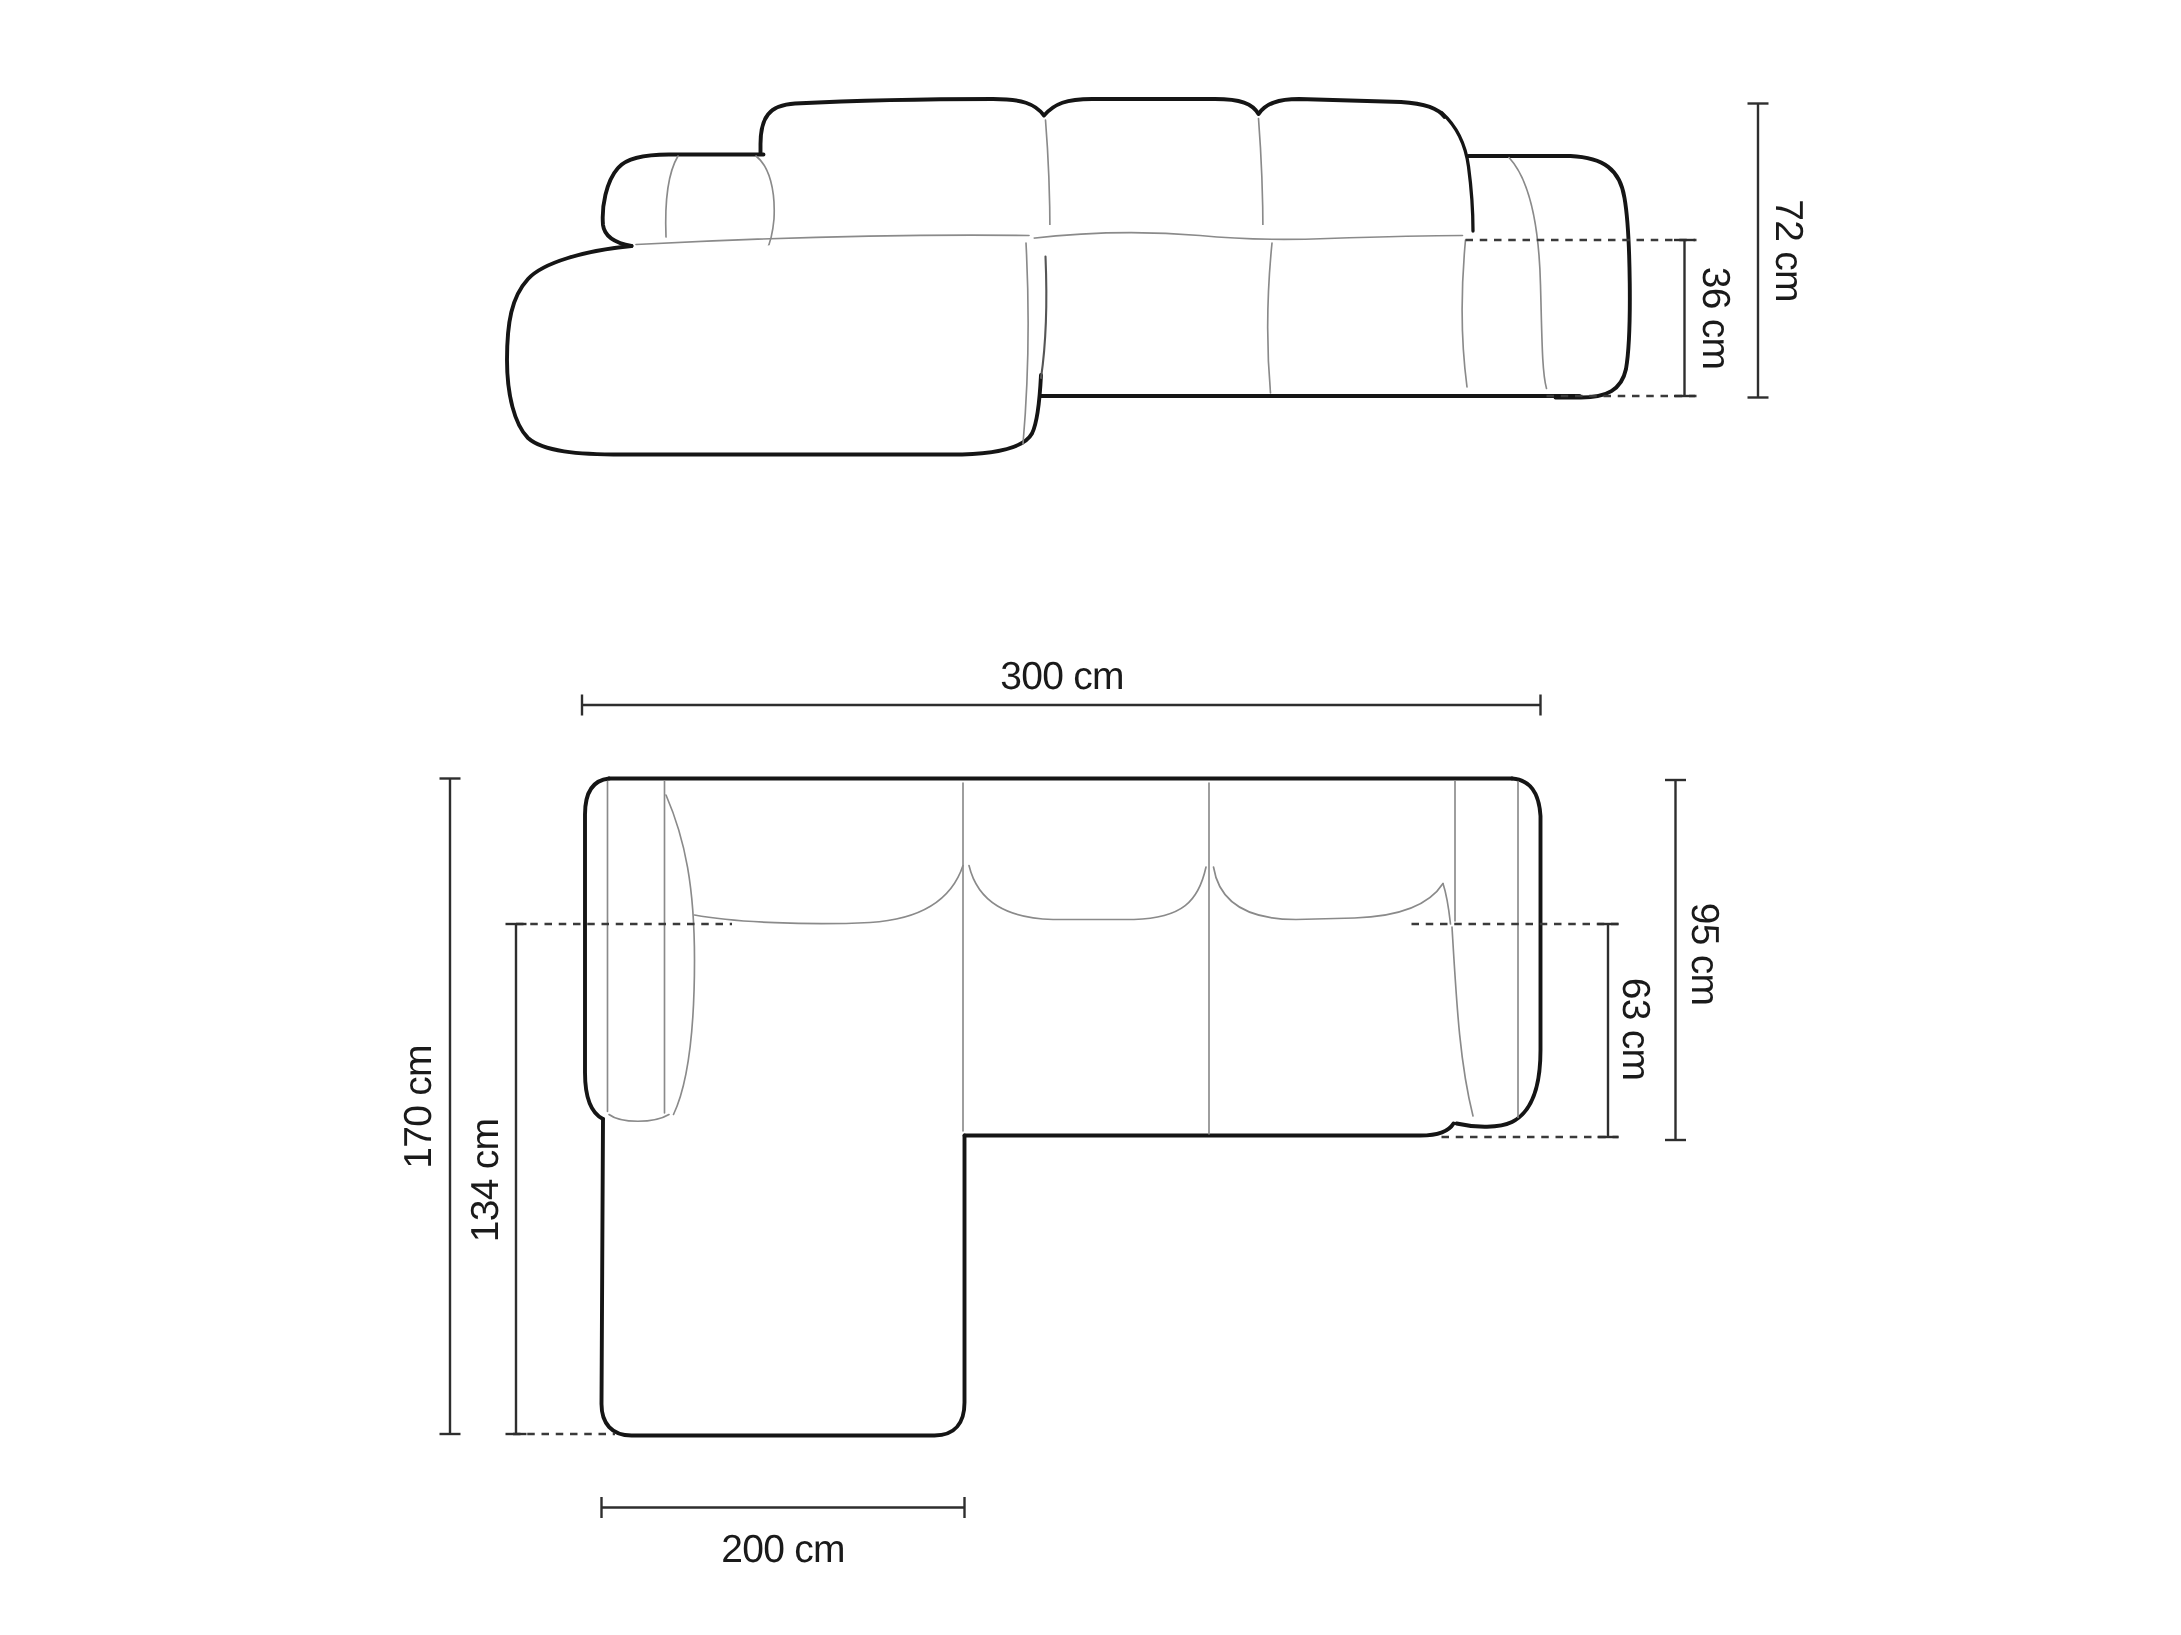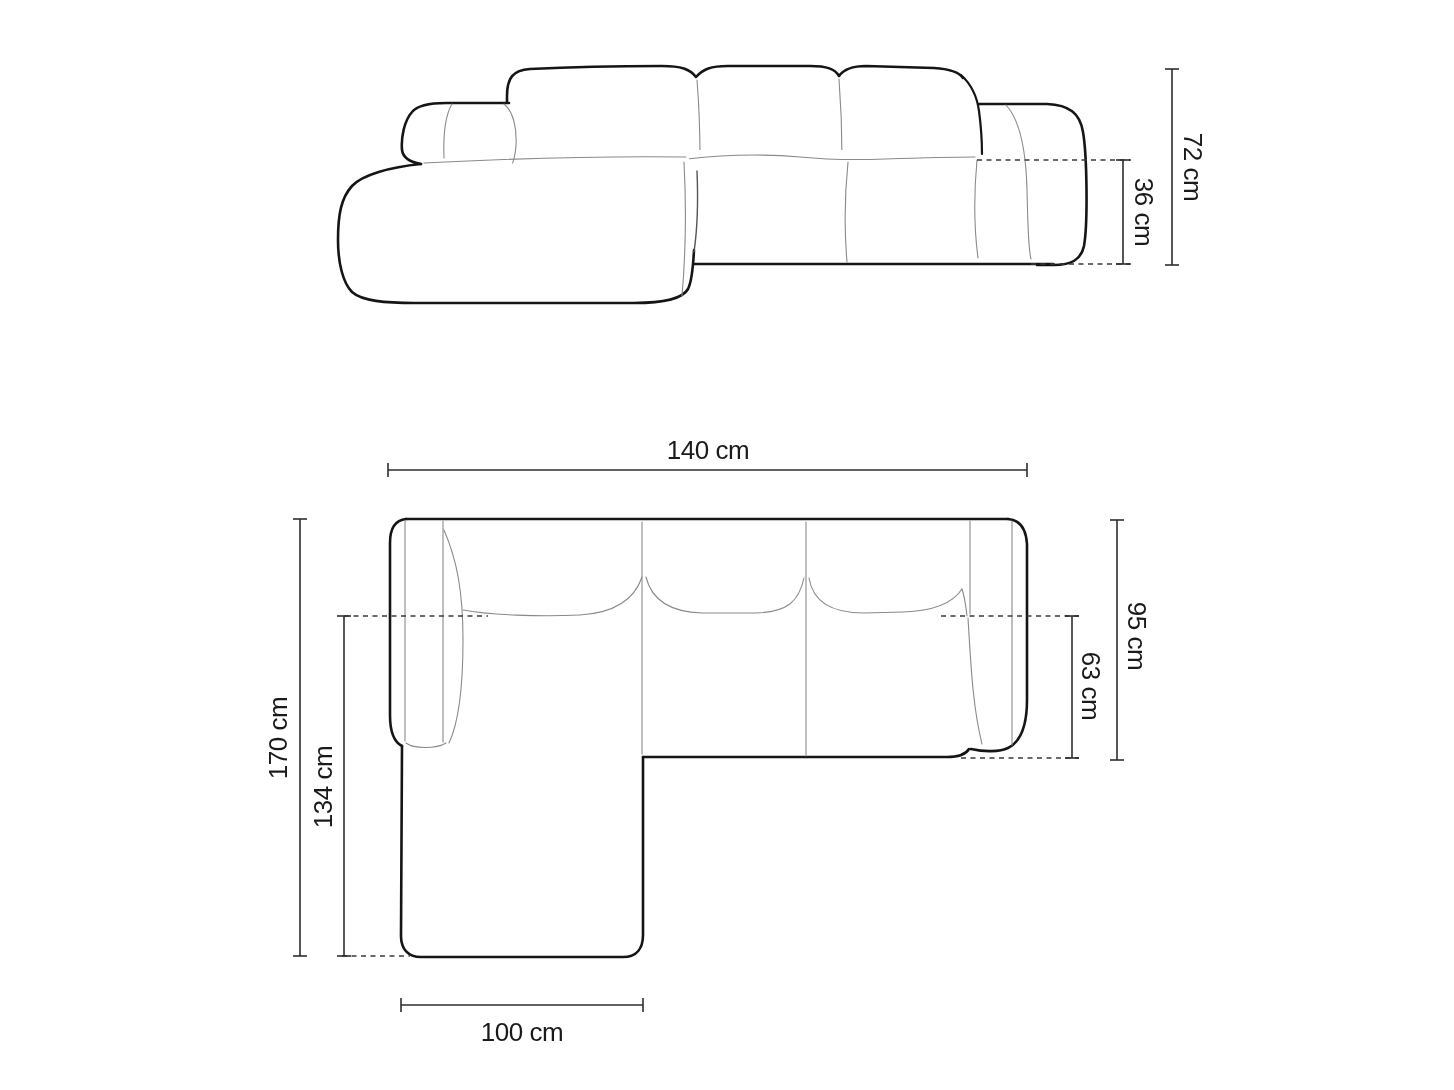--- a/index.html
+++ b/index.html
@@ -149,25 +149,25 @@
         <path class="dimln" d="M 401 998 V 1012"></path>
         <path class="dimln" d="M 643 998 V 1012"></path>
       </g>
     </g>
   </svg>
 
   <div class="dim-label rot90" style="left:1193px; top:167px;">72 cm</div>
 
   <div class="dim-label rot90" style="left:1144px; top:212px;">36 cm</div>
 
-  <div class="dim-label" style="left:708px; top:450px;">140 cm</div>
+  <div class="dim-label" style="left:708px; top:450px;">300 cm</div>
 
   <div class="dim-label rot-90" style="left:278px; top:738px;">170 cm</div>
 
   <div class="dim-label rot-90" style="left:323px; top:787px;">134 cm</div>
 
   <div class="dim-label rot90" style="left:1137px; top:636px;">95 cm</div>
 
   <div class="dim-label rot90" style="left:1091px; top:686px;">63 cm</div>
 
-  <div class="dim-label" style="left:522px; top:1032px;">100 cm</div>
+  <div class="dim-label" style="left:522px; top:1032px;">200 cm</div>
 
 </div>
 
 </body></html>

